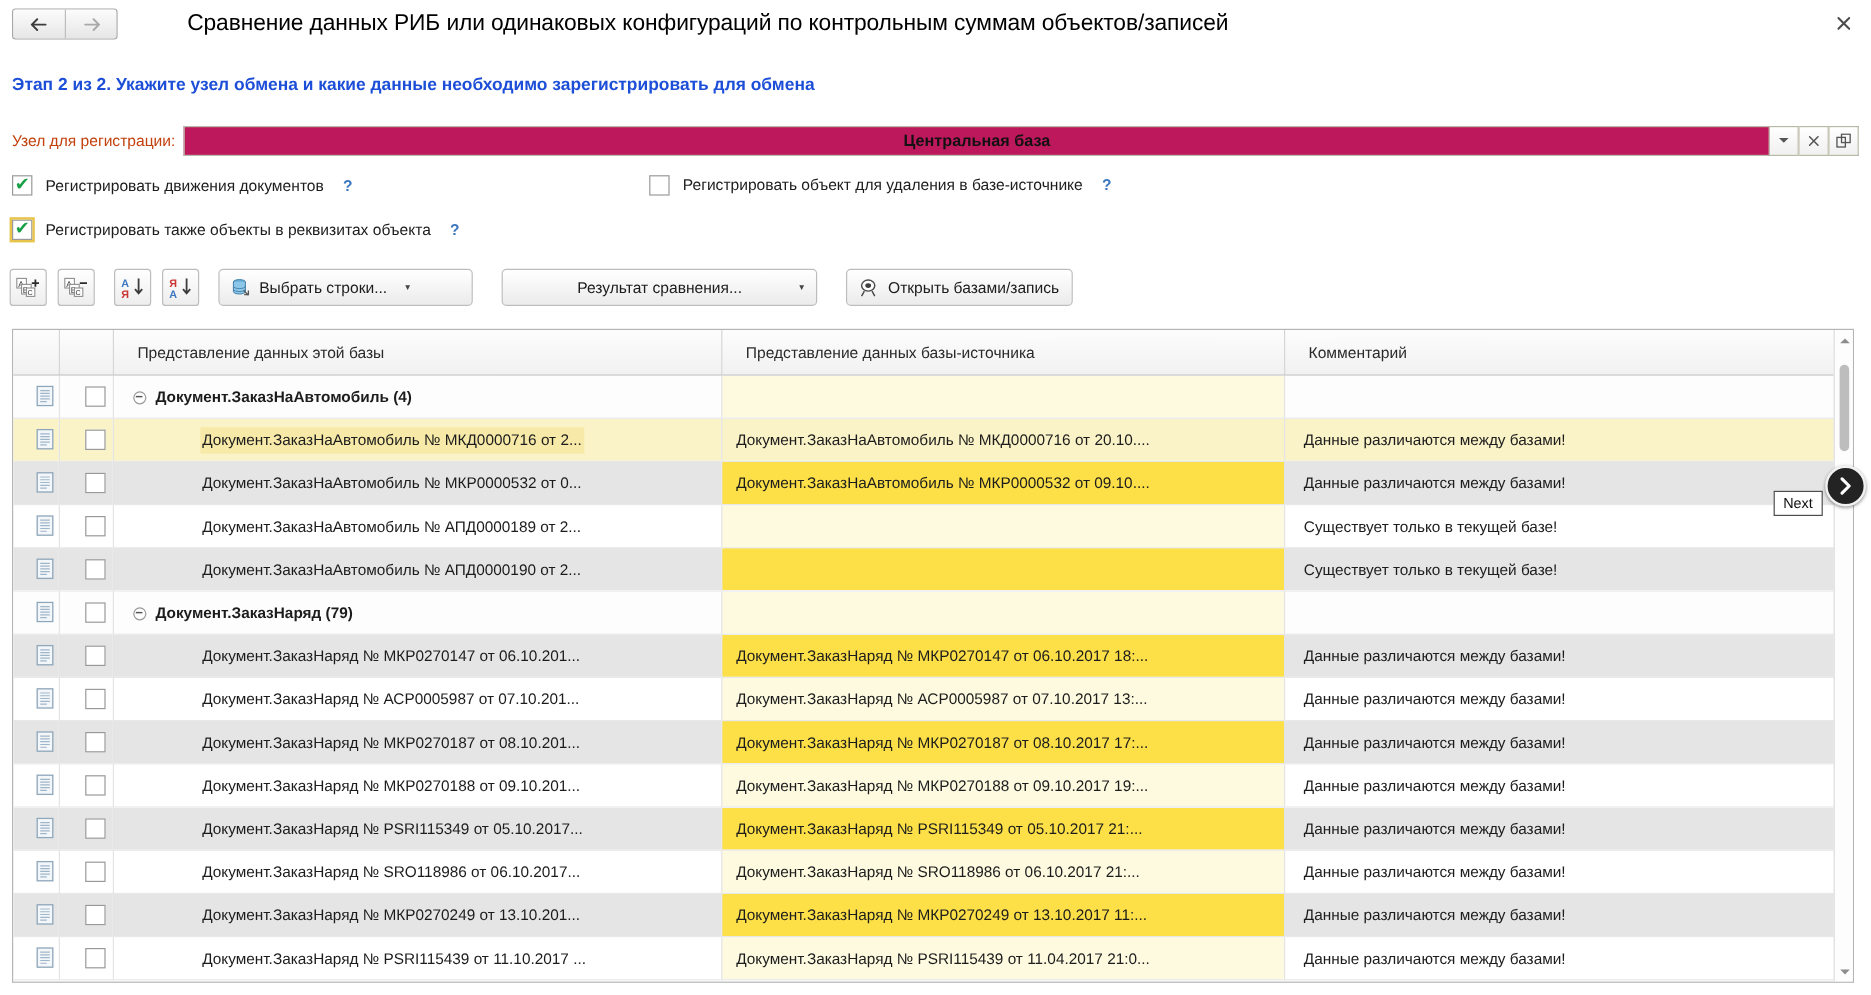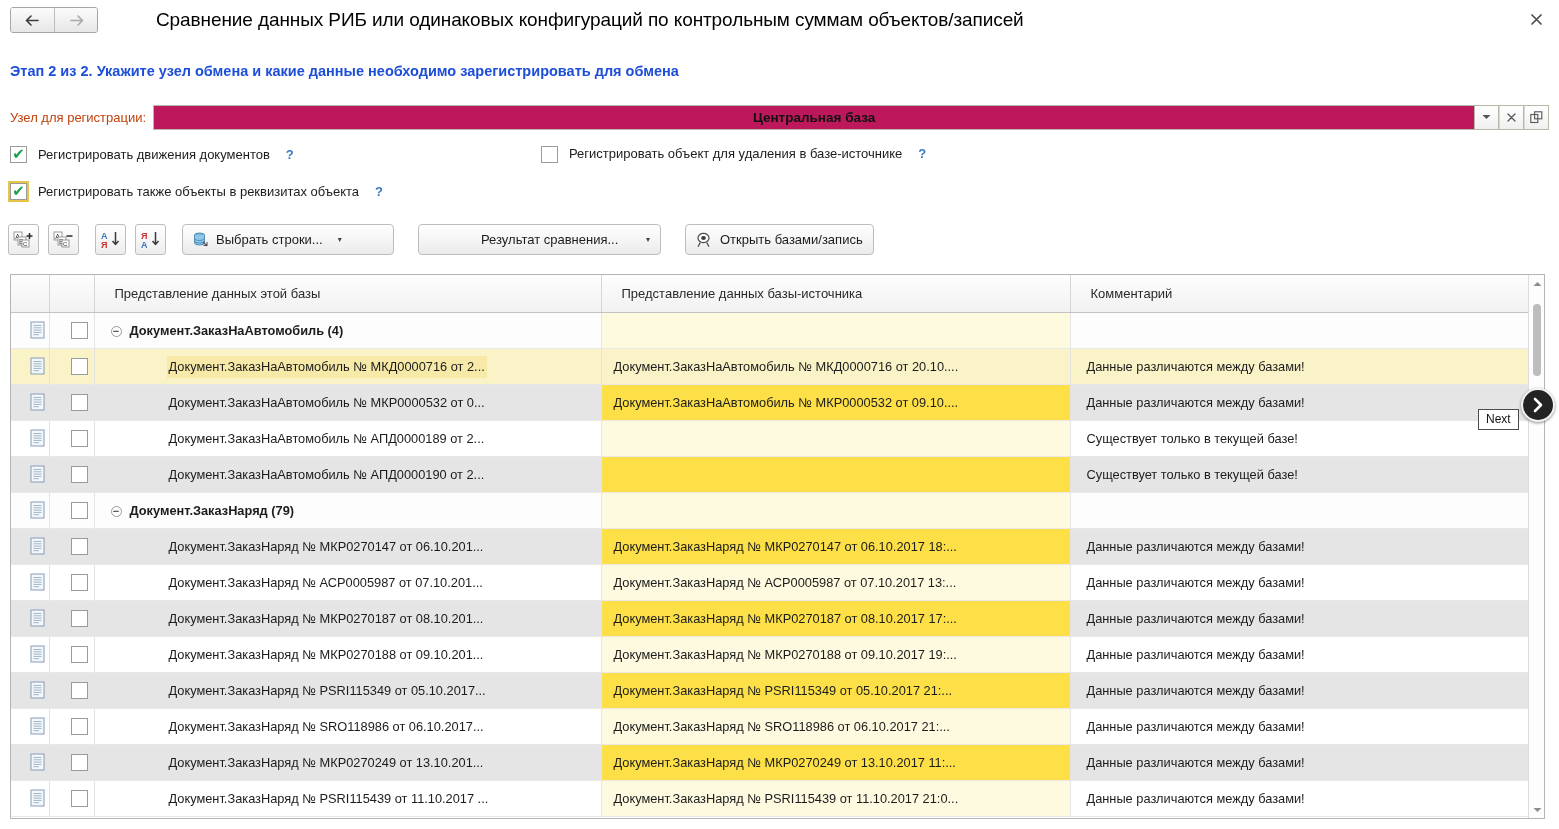--- a/index.html
+++ b/index.html
@@ -181,21 +181,21 @@
     white-space: nowrap;
   }
   .tb-btn .caret {
     margin-left: 14px;
     font-size: 8px;
     color: #444;
     border-left: 1px solid transparent;
   }
   .tb-btn .bicon { margin-right: 7px; display: flex; }
   .tb-btn.wide { width: 212px; }
-  .tb-btn.wide2 { width: 243px; justify-content: flex-start; }
+  .tb-btn.wide2 { width: 263px; justify-content: flex-start; }
   .tb-btn.wide2 .lbl { margin-left: 52px; }
   .tb-btn.wide2 .caret { margin-left: auto; }
 
   
   .grid {
     position: absolute;
     left: 10px; top: 274px;
     width: 1535px;
     height: 545px;
     border: 1px solid #b5b5b5;
@@ -632,21 +632,21 @@
           <td class="c-src-td">Документ.ЗаказНаряд № МКР0270249 от 13.10.2017 11:...</td>
           <td class="c-cmt-td">Данные различаются между базами!</td>
         </tr>
         <tr>
           <td class="cell-icon"><svg class="doc-icon" viewBox="0 0 16 18">
   <rect x="1" y="1" width="13" height="16" fill="#f4f7fa" stroke="#8fa7bb" stroke-width="1.1"></rect>
   <path d="M3.5 4.5 h8 M3.5 6.8 h8 M3.5 9.1 h8 M3.5 11.4 h8 M3.5 13.7 h5.5" stroke="#9fb6c9" stroke-width="1"></path>
 </svg></td>
           <td class="cell-check"><span class="row-cb"></span></td>
           <td class="c-this-td"><span class="indent">Документ.ЗаказНаряд № PSRI115439 от 11.10.2017 ...</span></td>
-          <td class="c-src-td">Документ.ЗаказНаряд № PSRI115439 от 11.10.2017 21:0...</td>
+          <td class="c-src-td">Документ.ЗаказНаряд № PSRI115439 от 11.04.2017 21:0...</td>
           <td class="c-cmt-td">Данные различаются между базами!</td>
         </tr>
       </tbody>
   </table>
 
   <div class="vscroll">
     <div class="vs-arrow">
       <svg width="9" height="6" viewBox="0 0 9 6">
           <path d="M0.5 5 L4.5 1 L8.5 5" fill="#8c8c8c"></path>
         </svg>

